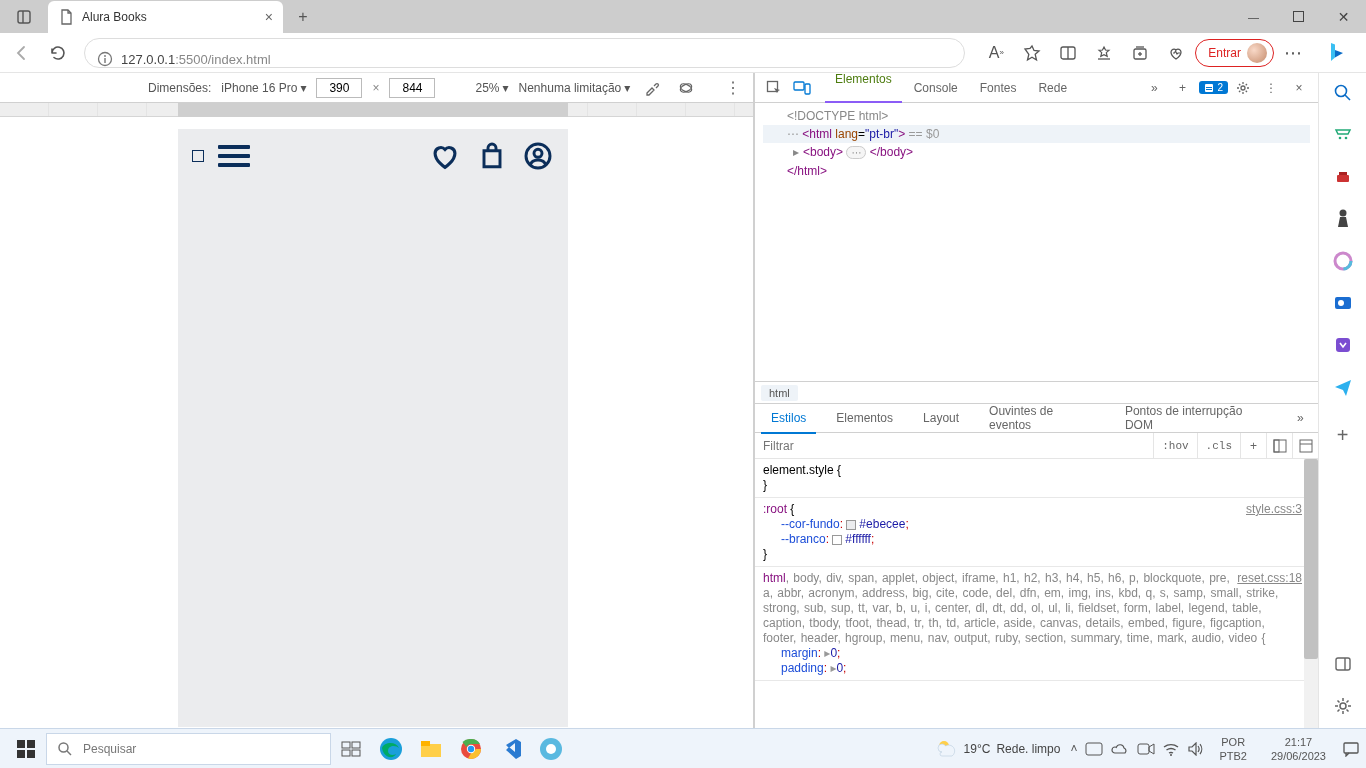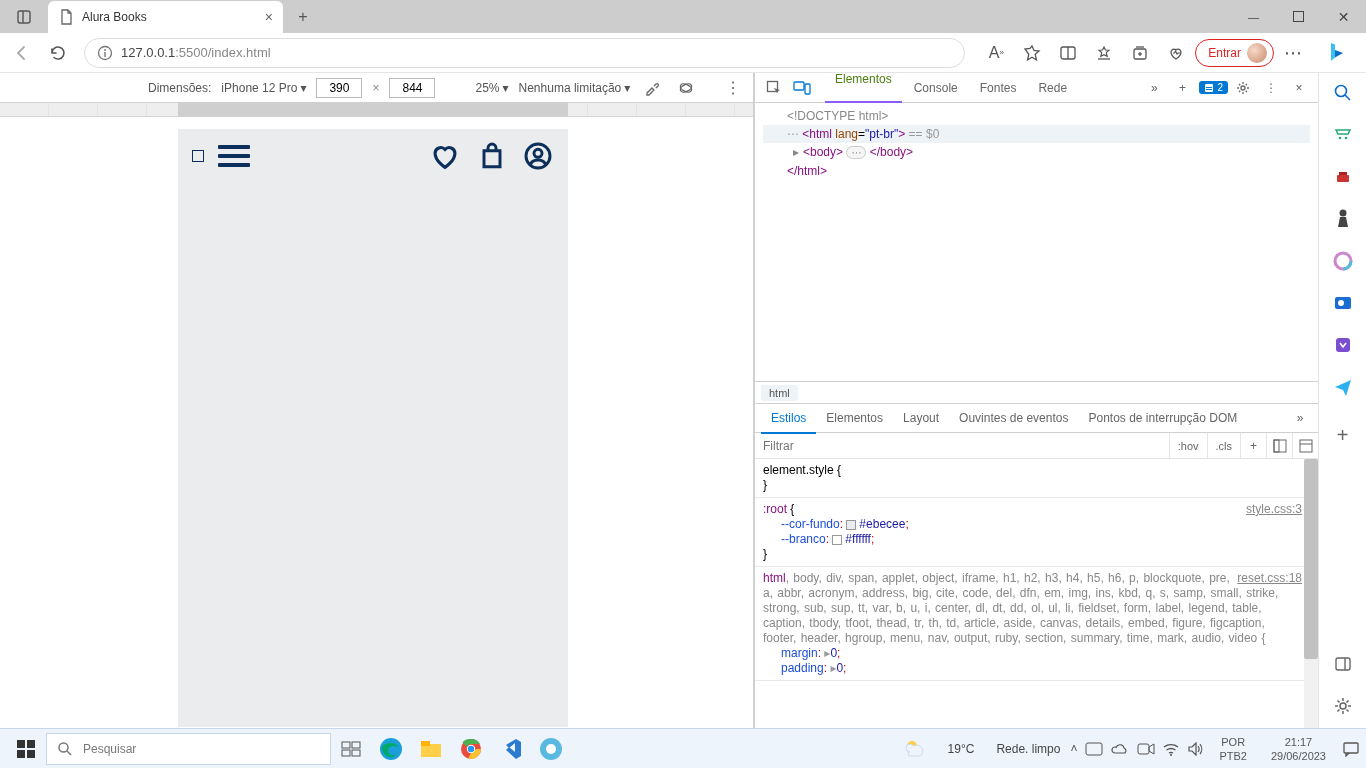--- a/index.html
+++ b/index.html
@@ -14,21 +14,21 @@
 .tab .close{margin-left:auto;font-size:14px;color:#666;cursor:pointer}
 .newtab{width:28px;height:28px;display:flex;align-items:center;justify-content:center;margin-left:6px;color:#555;cursor:pointer;font-size:16px}
 .win-controls{margin-left:auto;display:flex;height:33px}
 .win-controls div{width:45px;display:flex;align-items:center;justify-content:center;color:#444;font-size:11px}
 .win-controls .x{font-size:14px}
 
 
 .addrbar{height:40px;background:#fff;border-bottom:1px solid #e5e5e5;display:flex;align-items:center;padding:0 6px;gap:4px}
 .nav-btn{width:32px;height:32px;display:flex;align-items:center;justify-content:center;color:#888;border-radius:4px}
 .nav-btn.enabled{color:#555}
-.url-field{flex:1;height:30px;border:1px solid #ddd;border-radius:16px;display:flex;align-items:center;padding:0 12px;font-size:13px;color:#555;gap:8px;margin:0 6px}
+.url-field{flex:1;height:30px;border:1px solid #ddd;border-radius:16px;display:flex;align-items:flex-end;padding:0 12px;font-size:13px;color:#555;gap:8px;margin:0 6px}
 .url-field .info{color:#777}
 .url-text span.host{color:#444}
 .url-text span.rest{color:#888}
 .addr-icons{display:flex;align-items:center;gap:2px;margin-left:4px}
 .addr-icons .ic{width:34px;height:30px;display:flex;align-items:center;justify-content:center;color:#555}
 .signin{border:1.5px solid #d22;border-radius:16px;height:28px;padding:0 6px 0 12px;display:flex;align-items:center;gap:6px;color:#d22;font-size:12px}
 .signin .avatar{width:20px;height:20px;border-radius:50%;background:radial-gradient(circle at 35% 35%,#f9d9c8,#c48a6a)}
 .more-dots{width:34px;display:flex;align-items:center;justify-content:center;color:#555;font-size:18px}
 .bing-side{width:48px;height:40px;display:flex;align-items:center;justify-content:center}
 
@@ -84,27 +84,27 @@
 .gray{color:#999}
 .doctype{color:#888}
 .ellips{border:1px solid #ccc;border-radius:7px;padding:0 4px;color:#888;font-size:10px;background:#f5f5f5}
 .tri{color:#888;display:inline-block;width:10px}
 
 
 .crumb{height:22px;border-top:1px solid #d0d0d0;display:flex;align-items:center;font-size:11px;padding:0 6px}
 .crumb span{background:#eef3f8;padding:2px 8px;border-radius:2px;color:#555}
 
 
-.styles-tabs{height:30px;border-top:1px solid #d0d0d0;display:flex;align-items:center;font-size:12px;color:#666;padding:0 6px;gap:0;border-bottom:1px solid #d0d0d0}
+.styles-tabs{height:30px;border-top:1px solid #d0d0d0;display:flex;align-items:center;font-size:12px;color:#666;padding:0 6px;gap:10px;border-bottom:1px solid #d0d0d0}
 .styles-tabs .stab{padding:0 10px;height:30px;display:flex;align-items:center}
 .styles-tabs .stab.active{color:#0078d4;border-bottom:2px solid #0078d4;margin-bottom:-1px}
 .styles-tabs .chev{margin-left:auto;width:24px;text-align:center}
 .filter-row{height:26px;display:flex;align-items:center;border-bottom:1px solid #e5e5e5;font-size:12px}
 .filter-row input{flex:1;border:none;outline:none;padding:0 8px;font-size:12px;color:#888;height:24px}
-.filter-row .fbtn{padding:0 8px;color:#666;font-family:Liberation Sans, sans-serif;font-size:11px;border-left:1px solid #e5e5e5;height:26px;display:flex;align-items:center}
+.filter-row .fbtn{padding:0 8px;color:#666;font-family:Liberation Mono, monospace;font-size:11px;border-left:1px solid #e5e5e5;height:26px;display:flex;align-items:center}
 .filter-row .fic{width:26px;height:26px;display:flex;align-items:center;justify-content:center;color:#666;border-left:1px solid #e5e5e5}
 
 .rules{flex:1;overflow:auto;font-family:Consolas,monospace;font-size:12px;position:relative}
 .rules .scrollbar{position:absolute;right:0;top:0;width:14px;height:100%;background:#f1f1f1}
 .rules .thumb{position:absolute;right:0;top:0;width:14px;height:200px;background:#c1c1c1;border-radius:2px}
 .rule-block{border-bottom:1px solid #e8e8e8;padding:4px 16px 4px 8px;line-height:15px}
 .rule-block .src{float:right;color:#888;text-decoration:underline;cursor:pointer}
 .sel-css{color:#881280}
 .prop{color:#c80000;padding-left:18px}
 .propname{color:#1d4ed8}
@@ -112,21 +112,21 @@
 .swatch{display:inline-block;width:10px;height:10px;border:1px solid #999;vertical-align:middle;margin-right:3px}
 .sellist{color:#888;line-height:15px;word-spacing:1px}
 .sellist b{color:#881280;font-weight:normal}
 
 
 .taskbar{height:40px;background:#eef4fb;border-top:1px solid #c9d7e8;display:flex;align-items:center;padding:0 6px;font-size:12px;color:#333}
 .start{width:40px;height:40px;display:flex;align-items:center;justify-content:center}
 .search{height:32px;width:285px;background:#fff;border:1px solid #c9d7e8;display:flex;align-items:center;padding:0 10px;gap:10px;color:#777}
 .task-ic{width:40px;height:40px;display:flex;align-items:center;justify-content:center}
 .task-spacer{flex:1}
-.weather{display:flex;align-items:center;gap:22px;font-size:12px;color:#444;margin-right:10px}
+.weather{display:flex;align-items:center;gap:6px;font-size:12px;color:#444;margin-right:10px}
 .systray{display:flex;align-items:center;gap:8px;color:#555;font-size:12px}
 .clock{text-align:center;line-height:14px;font-size:11px;margin:0 8px}
 
 svg{display:block}
 </style>
 </head>
 <body>
 
 <div class="titlebar">
   <div class="tab-group">
@@ -227,21 +227,21 @@
   </div>
 </div>
 
 <div class="body-row">
   <div class="devtools-wrap">
 
     <div class="device-bar">
       <div style="width:130px"></div>
       <span>Dimensões:</span>
       <span class="dropdown">
-          <span>iPhone 12 Pro</span> 
+          <span>iPhone 16 Pro</span> 
           <span>▾</span>
         </span>
       <input class="dim-input" value="390" style="">
       <span class="x">×</span>
       <input class="dim-input" value="844" style="">
       <span style="width:20px"></span>
       <span class="dropdown">
           <span>25%</span> 
           <span>▾</span>
         </span>

